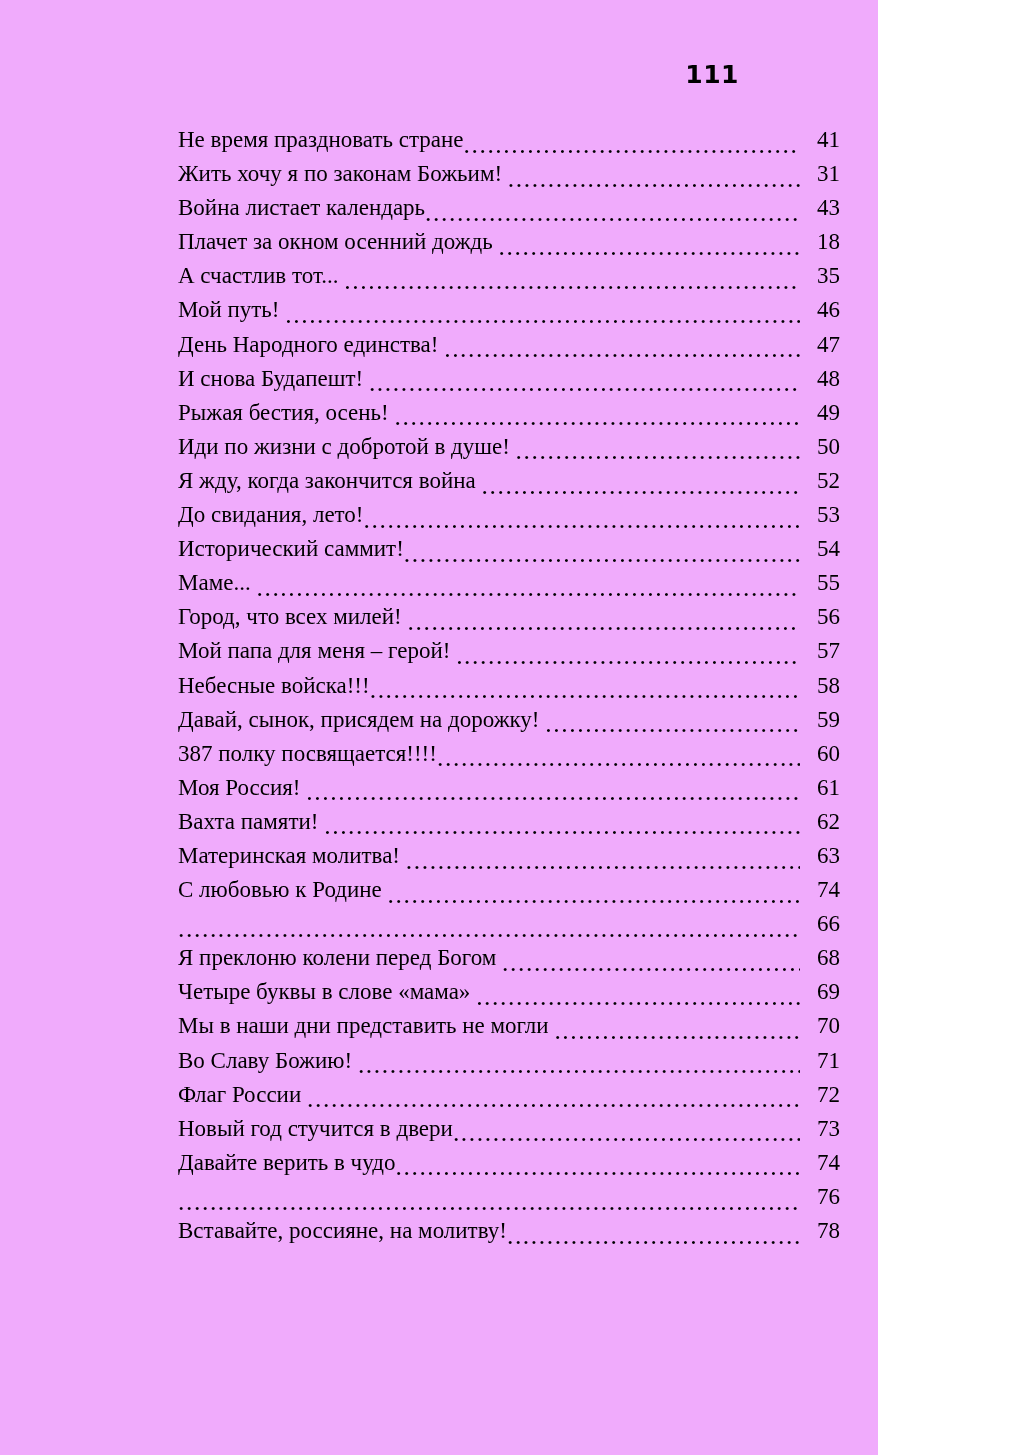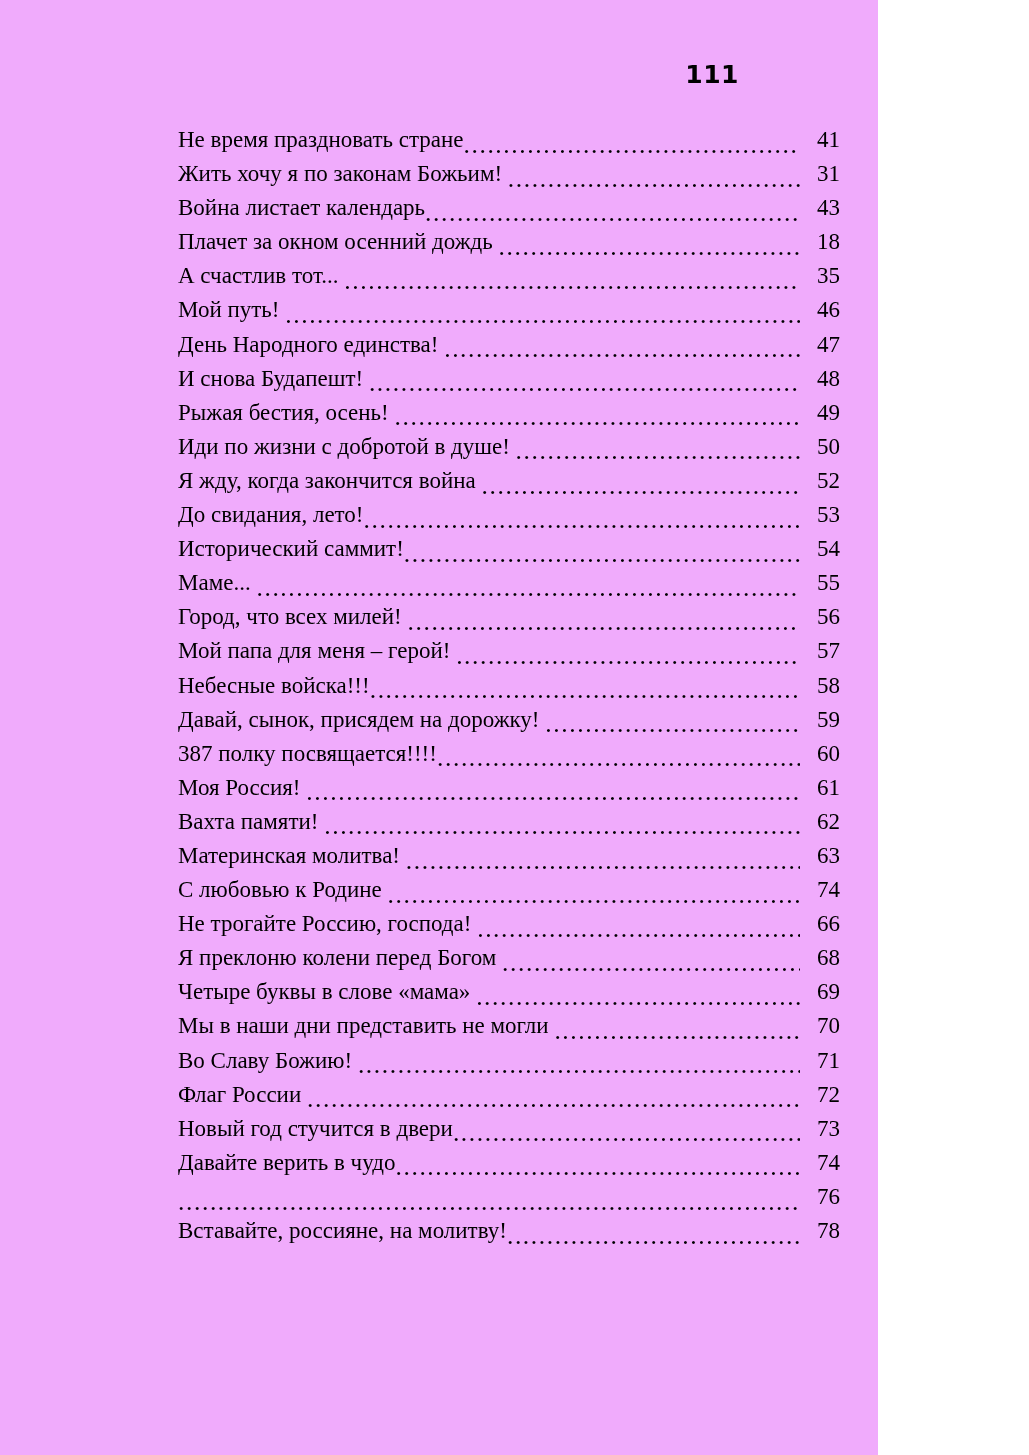--- a/index.html
+++ b/index.html
@@ -205,21 +205,20 @@
         <span class="toc-title">Материнская молитва! </span>
         <span class="toc-leader"></span>
         <span class="toc-page">63</span>
       </div>
       <div class="toc-entry">
         <span class="toc-title">С любовью к Родине </span>
         <span class="toc-leader"></span>
         <span class="toc-page">74</span>
       </div>
       <div class="toc-entry">
-        <span class="toc-title">Не трогайте Россию, господа! </span>
         <span class="toc-leader"></span>
         <span class="toc-page">66</span>
       </div>
       <div class="toc-entry">
         <span class="toc-title">Я преклоню колени перед Богом </span>
         <span class="toc-leader"></span>
         <span class="toc-page">68</span>
       </div>
       <div class="toc-entry">
         <span class="toc-title">Четыре буквы в слове «мама» </span>

